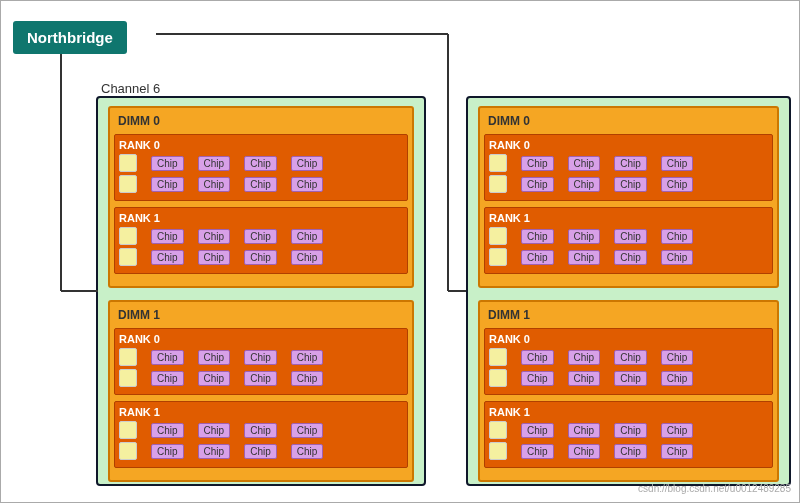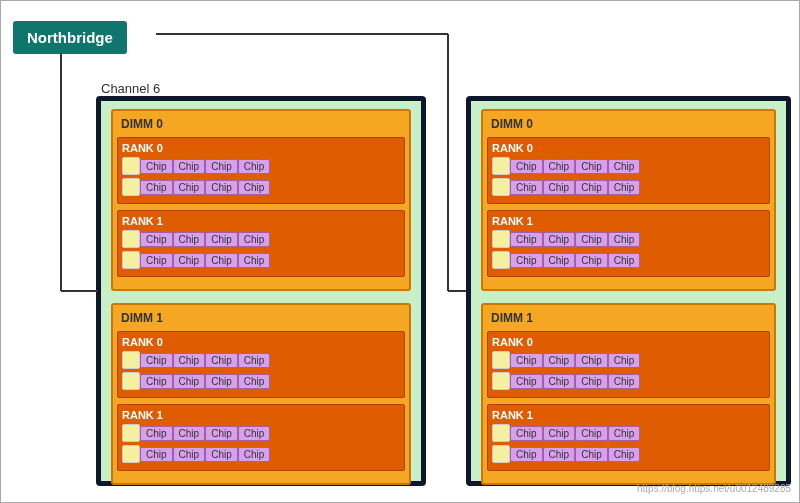--- a/index.html
+++ b/index.html
@@ -49,21 +49,21 @@
     .channel-label {
       position: absolute;
       font-size: 13px;
       color: #333;
     }
 
     
     .channel-box {
       position: absolute;
       background: #c8f0c8;
-      border: 5px solid #0f172a;
+      border: 2px solid #0f172a;
       border-radius: 4px;
     }
 
     .channel-0 {
       top: 95px;
       left: 95px;
       width: 330px;
       height: 390px;
     }
 
@@ -95,21 +95,21 @@
     .rank-label {
       font-size: 11px;
       font-weight: bold;
       color: #fff;
       margin-bottom: 3px;
     }
 
     
     .chip-row {
       display: flex;
-      gap: 0;
+      gap: 14px;
       margin-bottom: 3px;
       align-items: center;
     }
 
     
     .chip-strip {
       width: 18px;
       height: 18px;
       background: #f5f0a0;
       border: 1px solid #ccc;
@@ -349,15 +349,15 @@
           <div class="chip-strip"></div>
           <div class="chip">Chip</div>
           <div class="chip">Chip</div>
           <div class="chip">Chip</div>
           <div class="chip">Chip</div>
         </div>
       </div>
     </div>
   </div>
 
-  <div class="watermark">https://blog.https.net/u0012489285</div>
+  <div class="watermark">csdn://blog.csdn.net/u0012489285</div>
 
 </div>
 
 </body></html>

